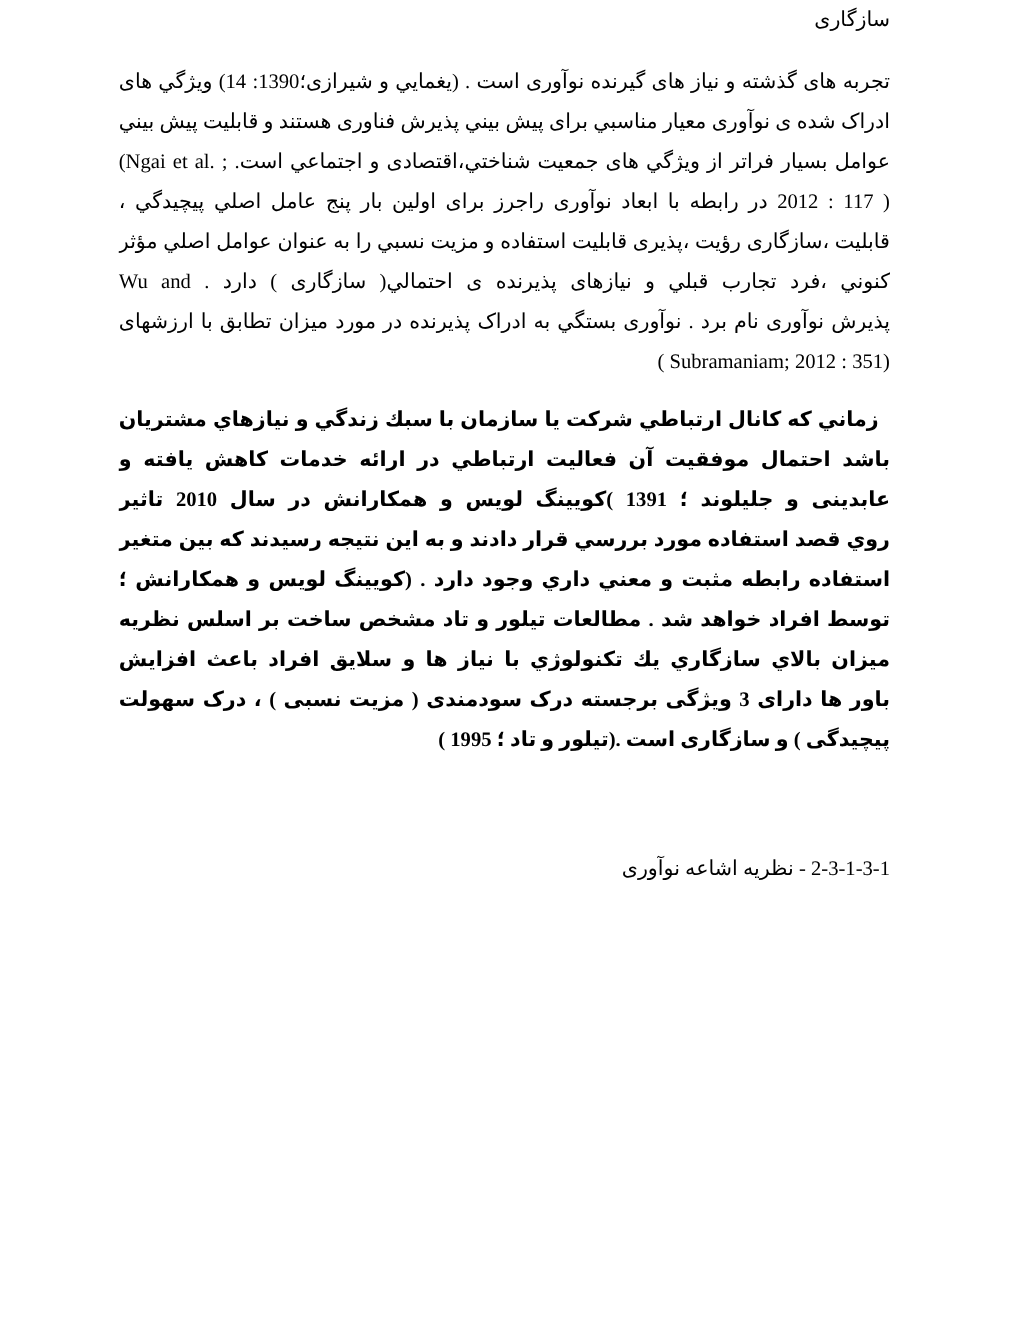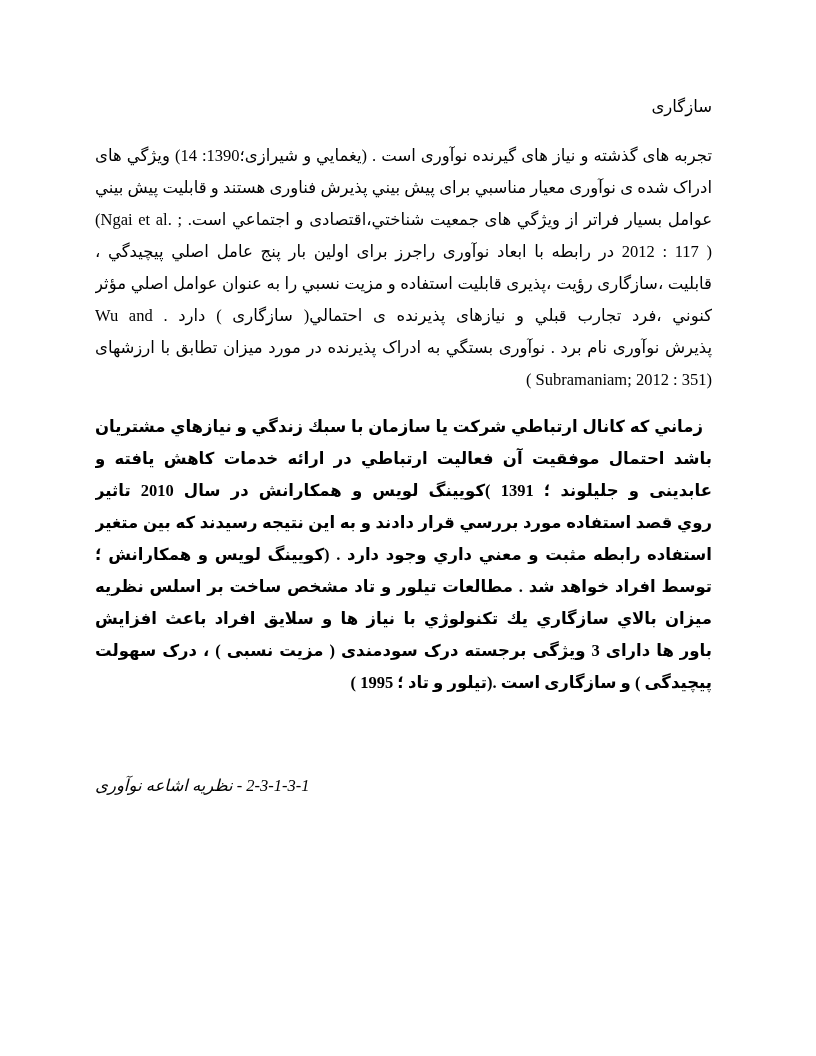--- a/index.html
+++ b/index.html
@@ -15,43 +15,41 @@
     height: 1056px;
     direction: rtl;
     padding: 0 104px 0 95px;
     font-family: "Liberation Serif", "DejaVu Sans", serif;
     font-size: 16.5px;
     line-height: 32px;
     color: #000000;
     background: #ffffff;
   }
   .doc-title {
-    margin-top: 91px;
     text-align: right;
     white-space: nowrap;
   }
   .para { margin: 0; }
   .p1 { margin-top: 17px; }
   .p2 { margin-top: 15px; font-weight: bold; }
   .ln {
     height: 32px;
     overflow: hidden;
     text-align: justify;
     text-align-last: justify;
   }
   .ln.endline {
     text-align: right;
     text-align-last: right;
   }
   .ln.ind { padding-right: 9px; }
   .heading {
     margin-top: 71px;
-    text-align: left;
+    text-align: right;
     white-space: nowrap;
-    font-style: italic;
   }
   bdi[dir="ltr"] { unicode-bidi: isolate; }
 </style>
 </head>
 <body>
 
 <div class="page">
 
   <div class="doc-title">سازگاری</div>
 

